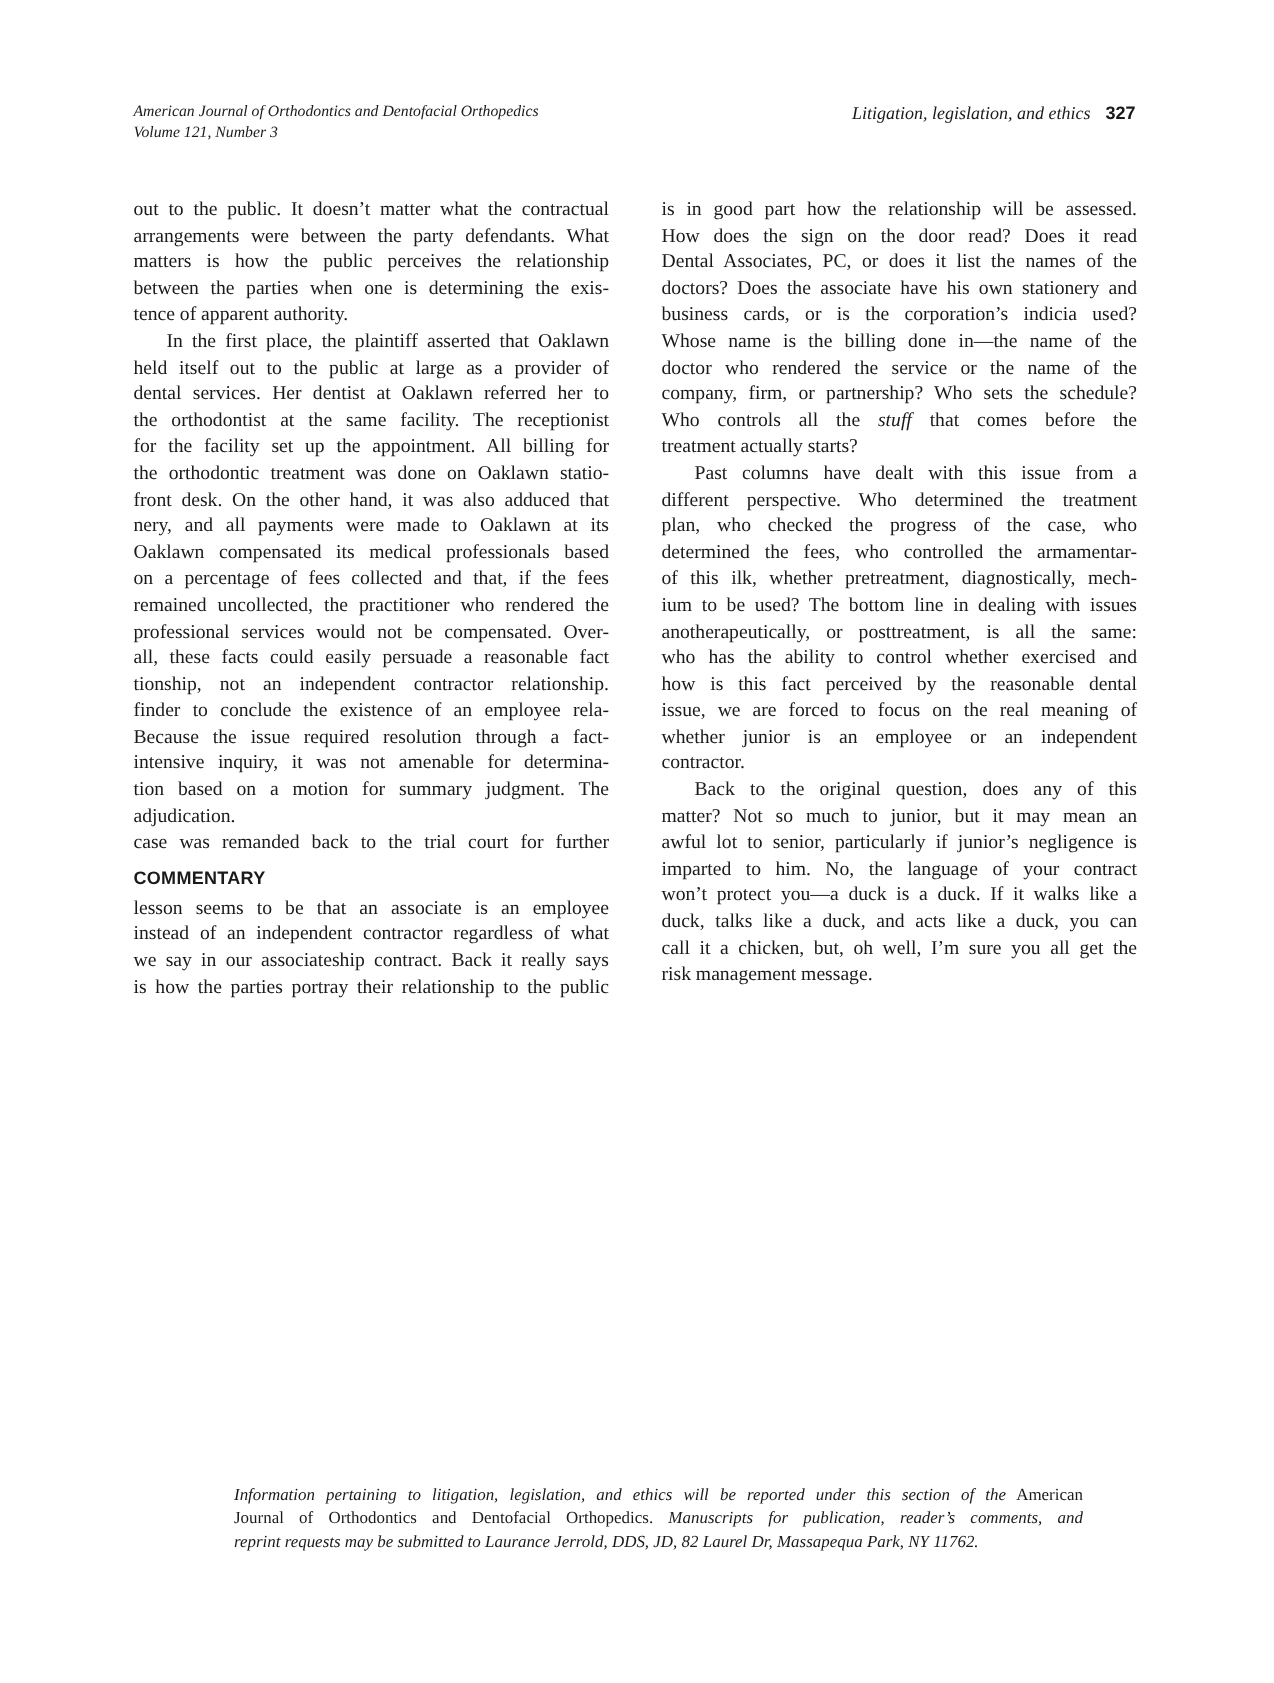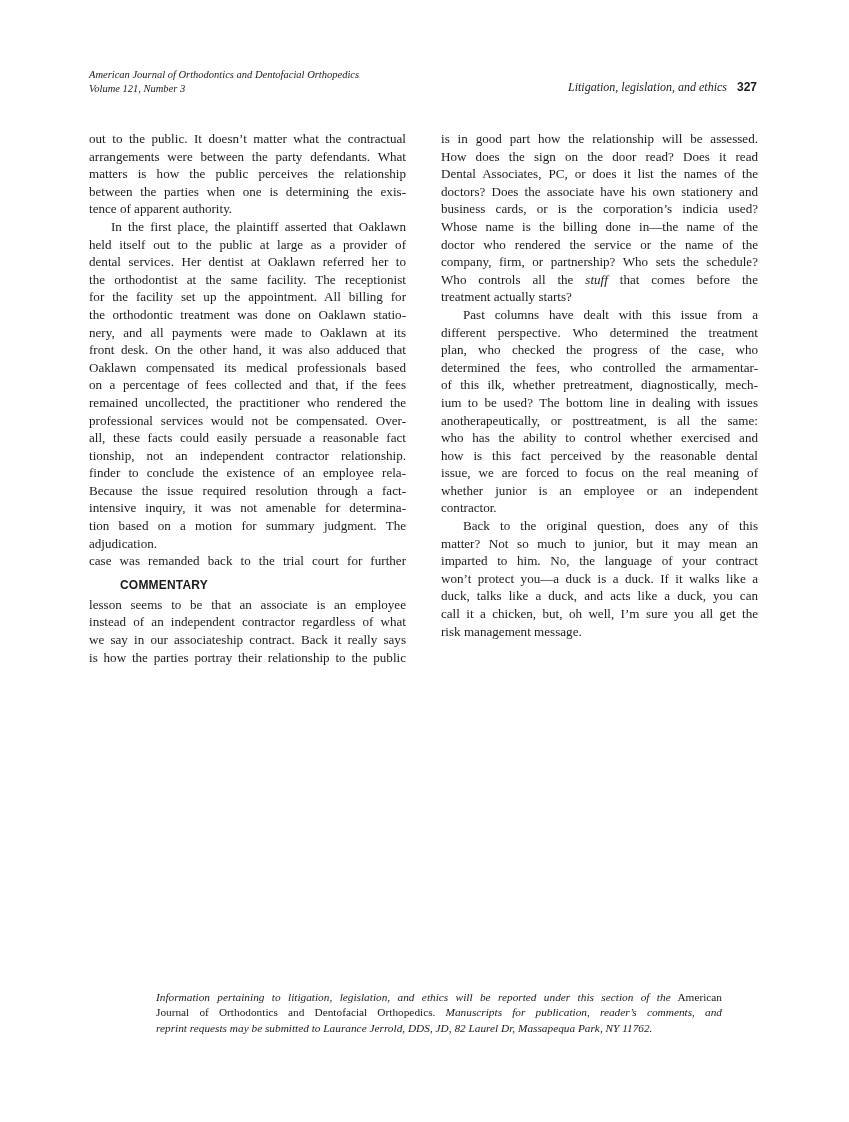--- a/index.html
+++ b/index.html
@@ -1,27 +1,27 @@
 <!DOCTYPE html>
 <html><head>
 <meta charset="utf-8">
 <style>
   html, body { margin: 0; padding: 0; background: #ffffff; }
   body { width: 849px; height: 1122px; position: relative; overflow: hidden; color: #1a1a1a; }
   .hdr { position: absolute; font-family: "Liberation Serif", serif; font-style: italic; font-size: 10.5px; line-height: 14px; }
   .hdr-left { left: 89px; top: 68px; }
-  .hdr-right { right: 92px; top: 80px; text-align: right; font-size: 12px; }
+  .hdr-right { right: 92px; top: 68px; text-align: right; font-size: 12px; }
   .pagenum { font-style: normal; font-family: "Liberation Sans", sans-serif; font-weight: bold; font-size: 12px; margin-left: 10px; }
   .col { position: absolute; top: 130px; width: 317px; font-family: "Liberation Serif", serif; font-size: 13.1px; line-height: 17.6px; }
   .col-left { left: 89px; }
   .col-right { left: 441px; }
   .ln { display: block; text-align: justify; text-align-last: justify; white-space: nowrap; height: 17.6px; }
   .ln.last { text-align-last: left; }
   .ln.indent { padding-left: 22px; }
-  .heading { font-family: "Liberation Sans", sans-serif; font-weight: bold; font-size: 12px; margin-top: 6px; margin-bottom: 2px; height: 18px; line-height: 18px; letter-spacing: 0.2px; margin-left: 31px; }
+  .heading { font-family: "Liberation Sans", sans-serif; font-weight: bold; font-size: 12px; margin-top: 6px; margin-bottom: 2px; height: 18px; line-height: 18px; letter-spacing: 0.2px; }
   .footnote { position: absolute; left: 156px; top: 990px; width: 566px; font-family: "Liberation Serif", serif; font-size: 11.3px; line-height: 15.3px; }
   .footnote .ln { height: 15.3px; }
   .it { font-style: italic; }
 </style>
 </head>
 <body>
 
 <div class="hdr hdr-left">
   <div>American Journal of Orthodontics and Dentofacial Orthopedics</div>
   <div>Volume 121, Number 3</div>
@@ -38,22 +38,22 @@
     <span class="ln">between the parties when one is determining the exis-</span>
     <span class="ln last">tence of apparent authority.</span>
   </div>
   <div>
     <span class="ln indent">In the first place, the plaintiff asserted that Oaklawn</span>
     <span class="ln">held itself out to the public at large as a provider of</span>
     <span class="ln">dental services. Her dentist at Oaklawn referred her to</span>
     <span class="ln">the orthodontist at the same facility. The receptionist</span>
     <span class="ln">for the facility set up the appointment. All billing for</span>
     <span class="ln">the orthodontic treatment was done on Oaklawn statio-</span>
+    <span class="ln">front desk. On the other hand, it was also adduced that</span>
     <span class="ln">nery, and all payments were made to Oaklawn at its</span>
-    <span class="ln">front desk. On the other hand, it was also adduced that</span>
     <span class="ln">Oaklawn compensated its medical professionals based</span>
     <span class="ln">on a percentage of fees collected and that, if the fees</span>
     <span class="ln">remained uncollected, the practitioner who rendered the</span>
     <span class="ln">professional services would not be compensated. Over-</span>
     <span class="ln">all, these facts could easily persuade a reasonable fact</span>
     <span class="ln">tionship, not an independent contractor relationship.</span>
     <span class="ln">finder to conclude the existence of an employee rela-</span>
     <span class="ln">Because the issue required resolution through a fact-</span>
     <span class="ln">intensive inquiry, it was not amenable for determina-</span>
     <span class="ln">tion based on a motion for summary judgment. The</span>
@@ -92,20 +92,21 @@
     <span class="ln">anotherapeutically, or posttreatment, is all the same:</span>
     <span class="ln">who has the ability to control whether exercised and</span>
     <span class="ln">how is this fact perceived by the reasonable dental</span>
     <span class="ln">issue, we are forced to focus on the real meaning of</span>
     <span class="ln">whether junior is an employee or an independent</span>
     <span class="ln last">contractor.</span>
   </div>
   <div>
     <span class="ln indent">Back to the original question, does any of this</span>
     <span class="ln">matter? Not so much to junior, but it may mean an</span>
+    <span class="ln">awful lot to senior, particularly if junior’s negligence is</span>
     <span class="ln">imparted to him. No, the language of your contract</span>
     <span class="ln">won’t protect you—a duck is a duck. If it walks like a</span>
     <span class="ln">duck, talks like a duck, and acts like a duck, you can</span>
     <span class="ln">call it a chicken, but, oh well, I’m sure you all get the</span>
     <span class="ln last">risk management message.</span>
   </div>
 </div>
 
 <div class="footnote">
   <span class="ln"><span class="it">Information pertaining to litigation, legislation, and ethics will be reported under this section of the</span><span> American</span></span>

